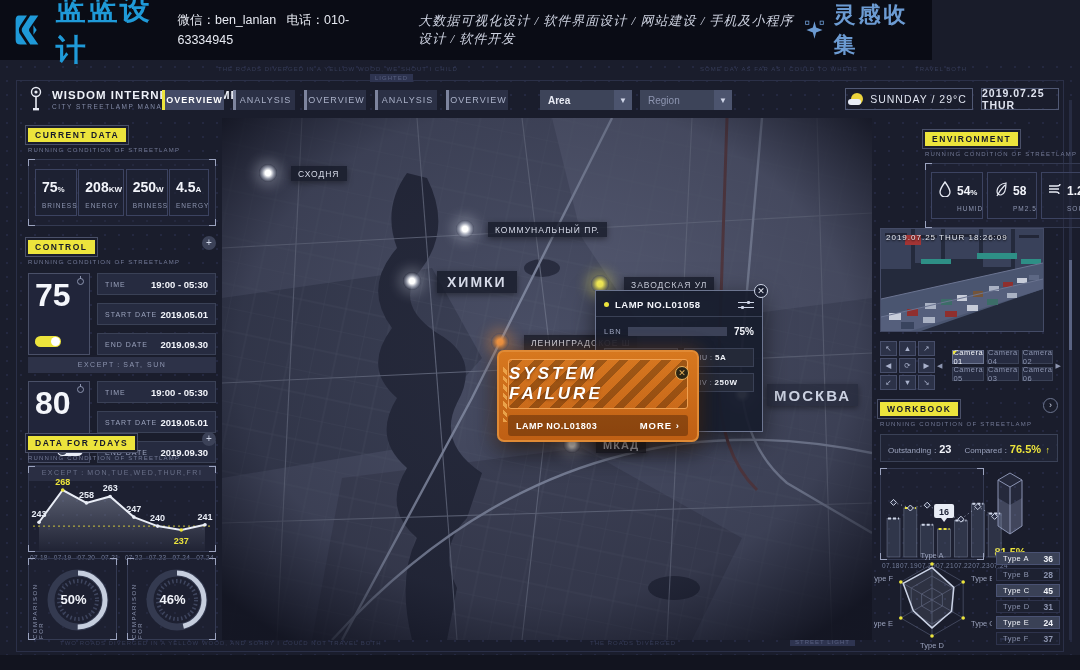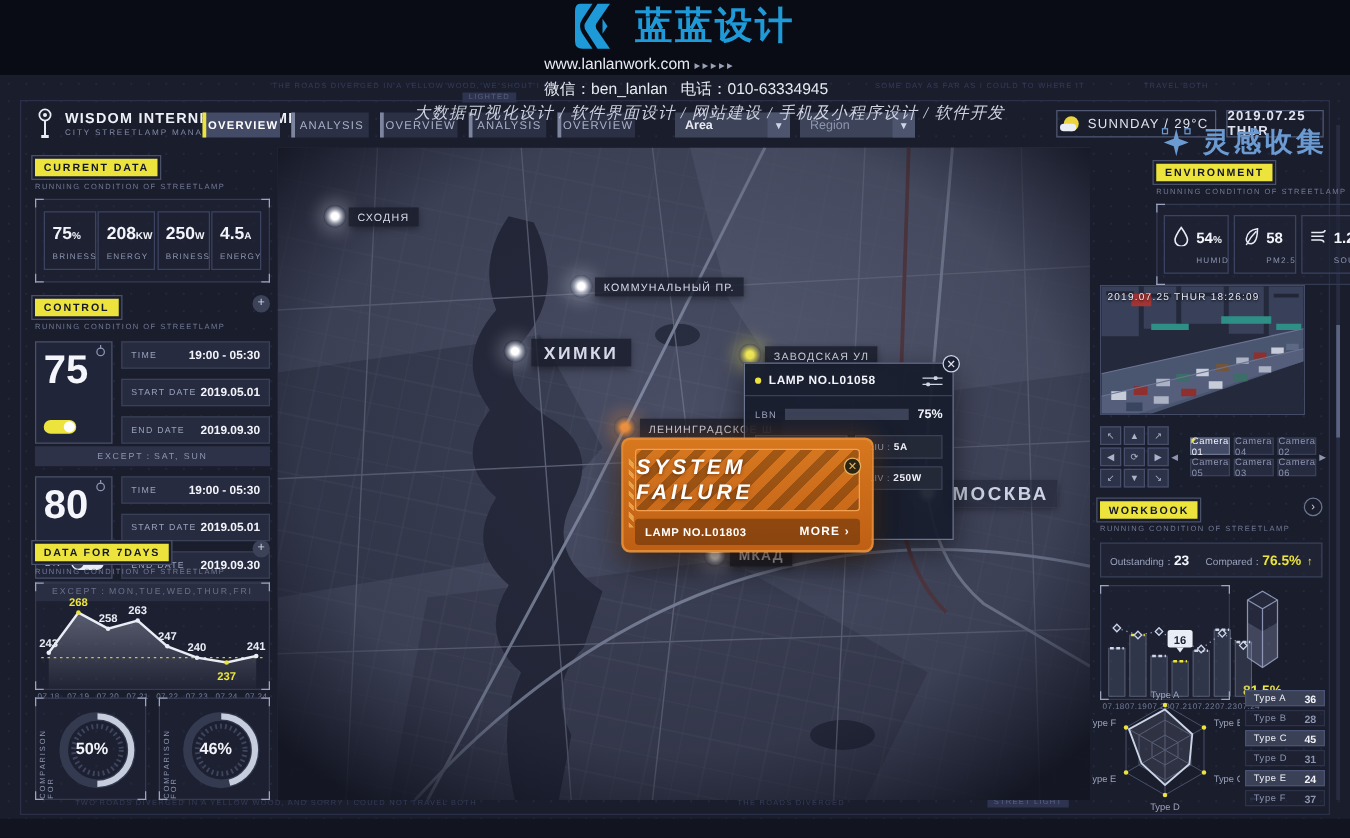--- a/index.html
+++ b/index.html
@@ -1,20 +1,20 @@
 <!DOCTYPE html>
 <html><head>
 <meta charset="utf-8">
 <style>
   * { margin:0; padding:0; box-sizing:border-box; }
   body { background:#05060c; font-family:"Liberation Sans", sans-serif; }
   #app { position:relative; width:1080px; height:670px; overflow:hidden; background:#191c2a; }
 
   
-  .hdr { position:absolute; top:0; left:0; width:1080px; height:60px; background:#0a0c15; z-index:50; display:flex; align-items:center;flex-direction:column; }
+  .hdr { position:absolute; top:0; left:0; width:932px; height:60px; background:#0a0c15; z-index:50; display:flex; align-items:center; }
   .logo-wrap { display:flex; align-items:center; margin-left:14px; }
   .logo-mark { width:44px; height:40px; }
   .logo-txt { color:#1f9ad8; font-size:30px; font-weight:bold; letter-spacing:2px; margin-left:6px; }
   .contact { margin-left:18px; color:#e7eaf2; font-size:12.5px; line-height:1.6; }
   .contact .arrows { color:#9aa2b8; font-size:9px; letter-spacing:2px; }
   .services { margin-left:55px; color:#cdd2e0; font-size:13px; font-style:italic; font-family:"Liberation Serif", serif; letter-spacing:1px; }
   .collect { margin-left:auto; margin-right:18px; display:flex; align-items:center; color:#6c9bd2; font-size:22px; font-weight:bold; letter-spacing:3px; }
   .collect svg { margin-right:8px; }
 
   
@@ -87,21 +87,21 @@
   .gtitle { position:absolute; left:3px; top:8px; writing-mode:vertical-rl; transform:rotate(180deg); font-size:6px; color:#8d95b0; letter-spacing:1.5px; }
   .gpct { position:absolute; left:50%; top:50%; transform:translate(-46%,-50%); font-size:13px; font-weight:bold; color:#f2f4fa; }
 
   
   .map { position:absolute; left:222px; top:58px; width:650px; height:522px; overflow:hidden; }
   .pin { position:absolute; width:18px; height:18px; border-radius:50%; transform:translate(-50%,-50%);
     background:radial-gradient(circle, #ffffff 0 22%, rgba(230,235,248,0.55) 45%, rgba(230,235,248,0.12) 68%, transparent 72%);
     box-shadow:0 0 12px 5px rgba(235,240,255,0.22); }
   .pin.yellow { background:radial-gradient(circle, #f6ee58 0 22%, rgba(240,230,80,0.55) 45%, rgba(240,230,80,0.12) 68%, transparent 72%); box-shadow:0 0 12px 5px rgba(240,230,80,0.3); }
   .pin.orange { background:radial-gradient(circle, #f09544 0 22%, rgba(235,140,55,0.55) 45%, rgba(235,140,55,0.12) 68%, transparent 72%); box-shadow:0 0 12px 5px rgba(235,140,55,0.3); }
-  .mlabel { position:absolute; background:rgba(22,26,40,0.78); color:#d6dae8; font-size:8.5px; letter-spacing:1px; padding:2.5px 7px; white-space:nowrap; box-shadow:0 2px 6px rgba(0,0,0,0.4); }
+  .mlabel { position:absolute; background:rgba(22,26,40,0.78); color:#d6dae8; font-size:8.5px; letter-spacing:1px; padding:2.5px 7px; white-space:nowrap; box-shadow:0 2px 6px rgba(0,0,0,0.4);margin-left:12px; }
   .mlabel.big { font-size:14px; font-weight:bold; letter-spacing:2px; padding:3px 10px; }
   .mlabel.city { background:rgba(25,29,44,0.45); font-size:15px; font-weight:bold; letter-spacing:2px; color:#ccd2e2; }
 
   
   .popup { position:absolute; left:373px; top:172px; width:168px; height:142px; background:rgba(23,28,44,0.93); border:1px solid #6c7590; box-shadow:0 8px 24px rgba(0,0,0,0.55); z-index:5; }
   .pop-hdr { display:flex; align-items:center; padding:8px 8px 6px 8px; border-bottom:1px solid #3a4156; }
   .ydot { width:5px; height:5px; border-radius:50%; background:#ece43c; margin-right:6px; }
   .pop-title { font-size:9.5px; font-weight:bold; color:#f2f4fa; letter-spacing:0.5px; flex:1; }
   .sliders { width:16px; height:10px; position:relative; }
   .sliders::before, .sliders::after { content:""; position:absolute; left:0; width:16px; height:1px; background:#cfd6e8; }
@@ -174,22 +174,20 @@
   <div class="hdr">
     <div class="logo-wrap">
       <svg class="logo-mark" viewBox="0 0 44 40">
         <path d="M6 2 Q2 2 2 8 L2 32 Q2 38 8 38 L16 38 L8 26 Q4 20 8 14 L16 2 Z" fill="#1f9ad8"></path>
         <path d="M20 2 L11 16 Q8 20 11 24 L20 38 L30 38 L19 22 Q18 20 19 18 L30 2 Z" fill="#1f9ad8"></path>
         <path d="M24 14 L28 20 L24 26 Z" fill="#1f9ad8"></path>
       </svg>
       <span class="logo-txt">蓝蓝设计</span>
     </div>
     <div class="contact">
-      <div><span>www.lanlanwork.com</span>
-           <span class="arrows">▸▸▸▸▸</span></div>
       <div><span>微信：ben_lanlan</span>&nbsp;&nbsp;
            <span>电话：010-63334945</span></div>
     </div>
     <div class="services">大数据可视化设计 / 软件界面设计 / 网站建设 / 手机及小程序设计 / 软件开发</div>
     <div class="collect">
       <svg width="26" height="26" viewBox="0 0 26 26">
         <path d="M13 2 L15 10 L23 13 L15 16 L13 24 L11 16 L3 13 L11 10 Z" fill="#6c9bd2"></path>
         <rect x="2" y="2" width="4" height="4" fill="none" stroke="#6c9bd2"></rect>
         <rect x="20" y="2" width="4" height="4" fill="none" stroke="#6c9bd2"></rect>
       </svg>

